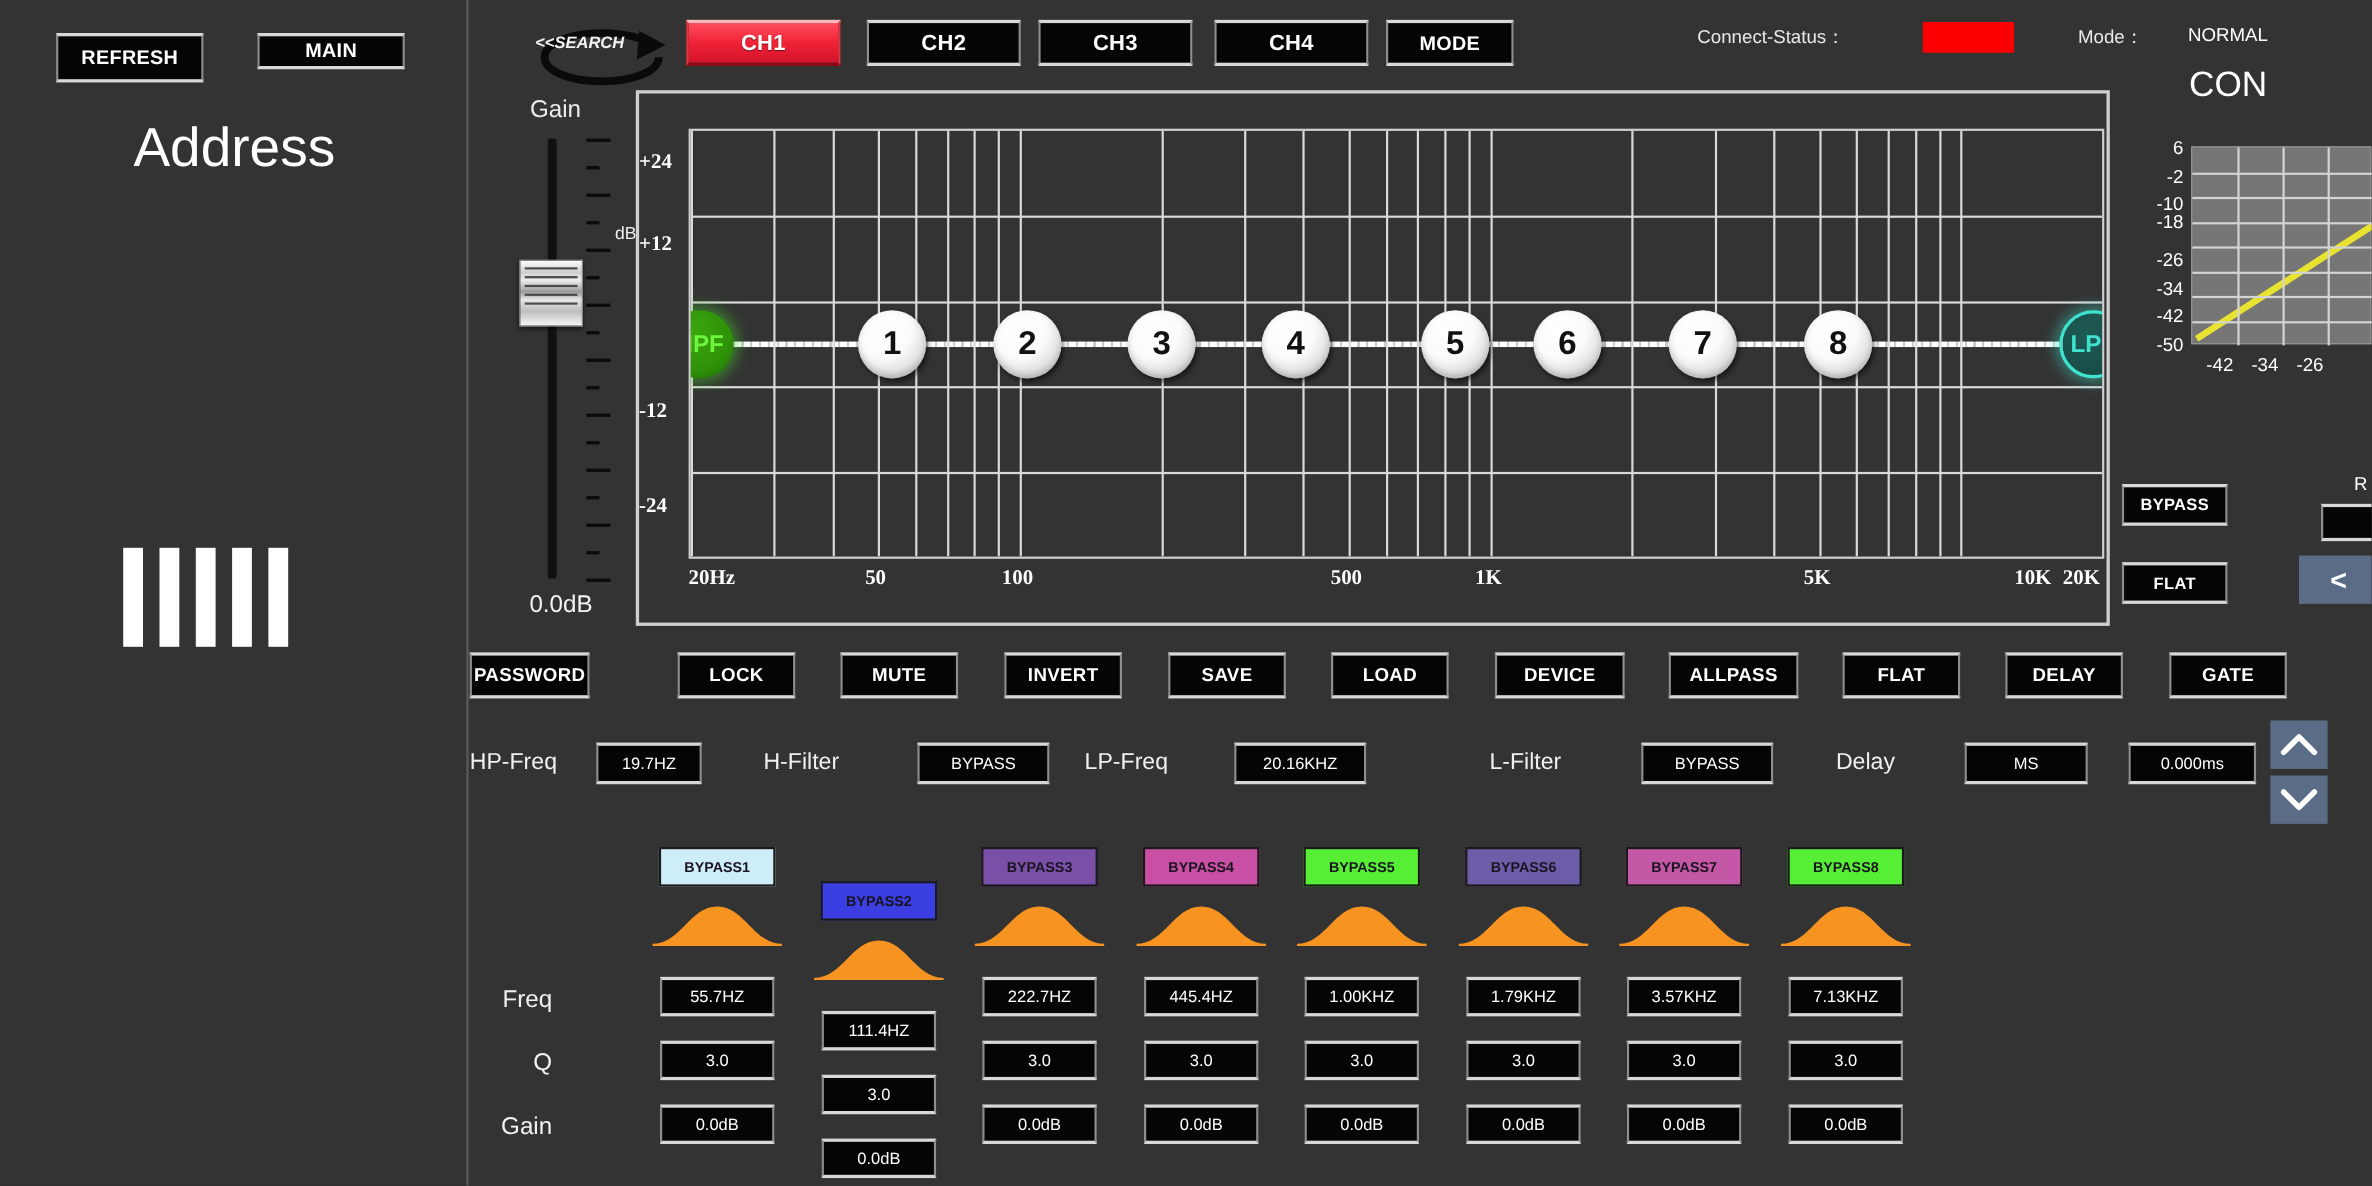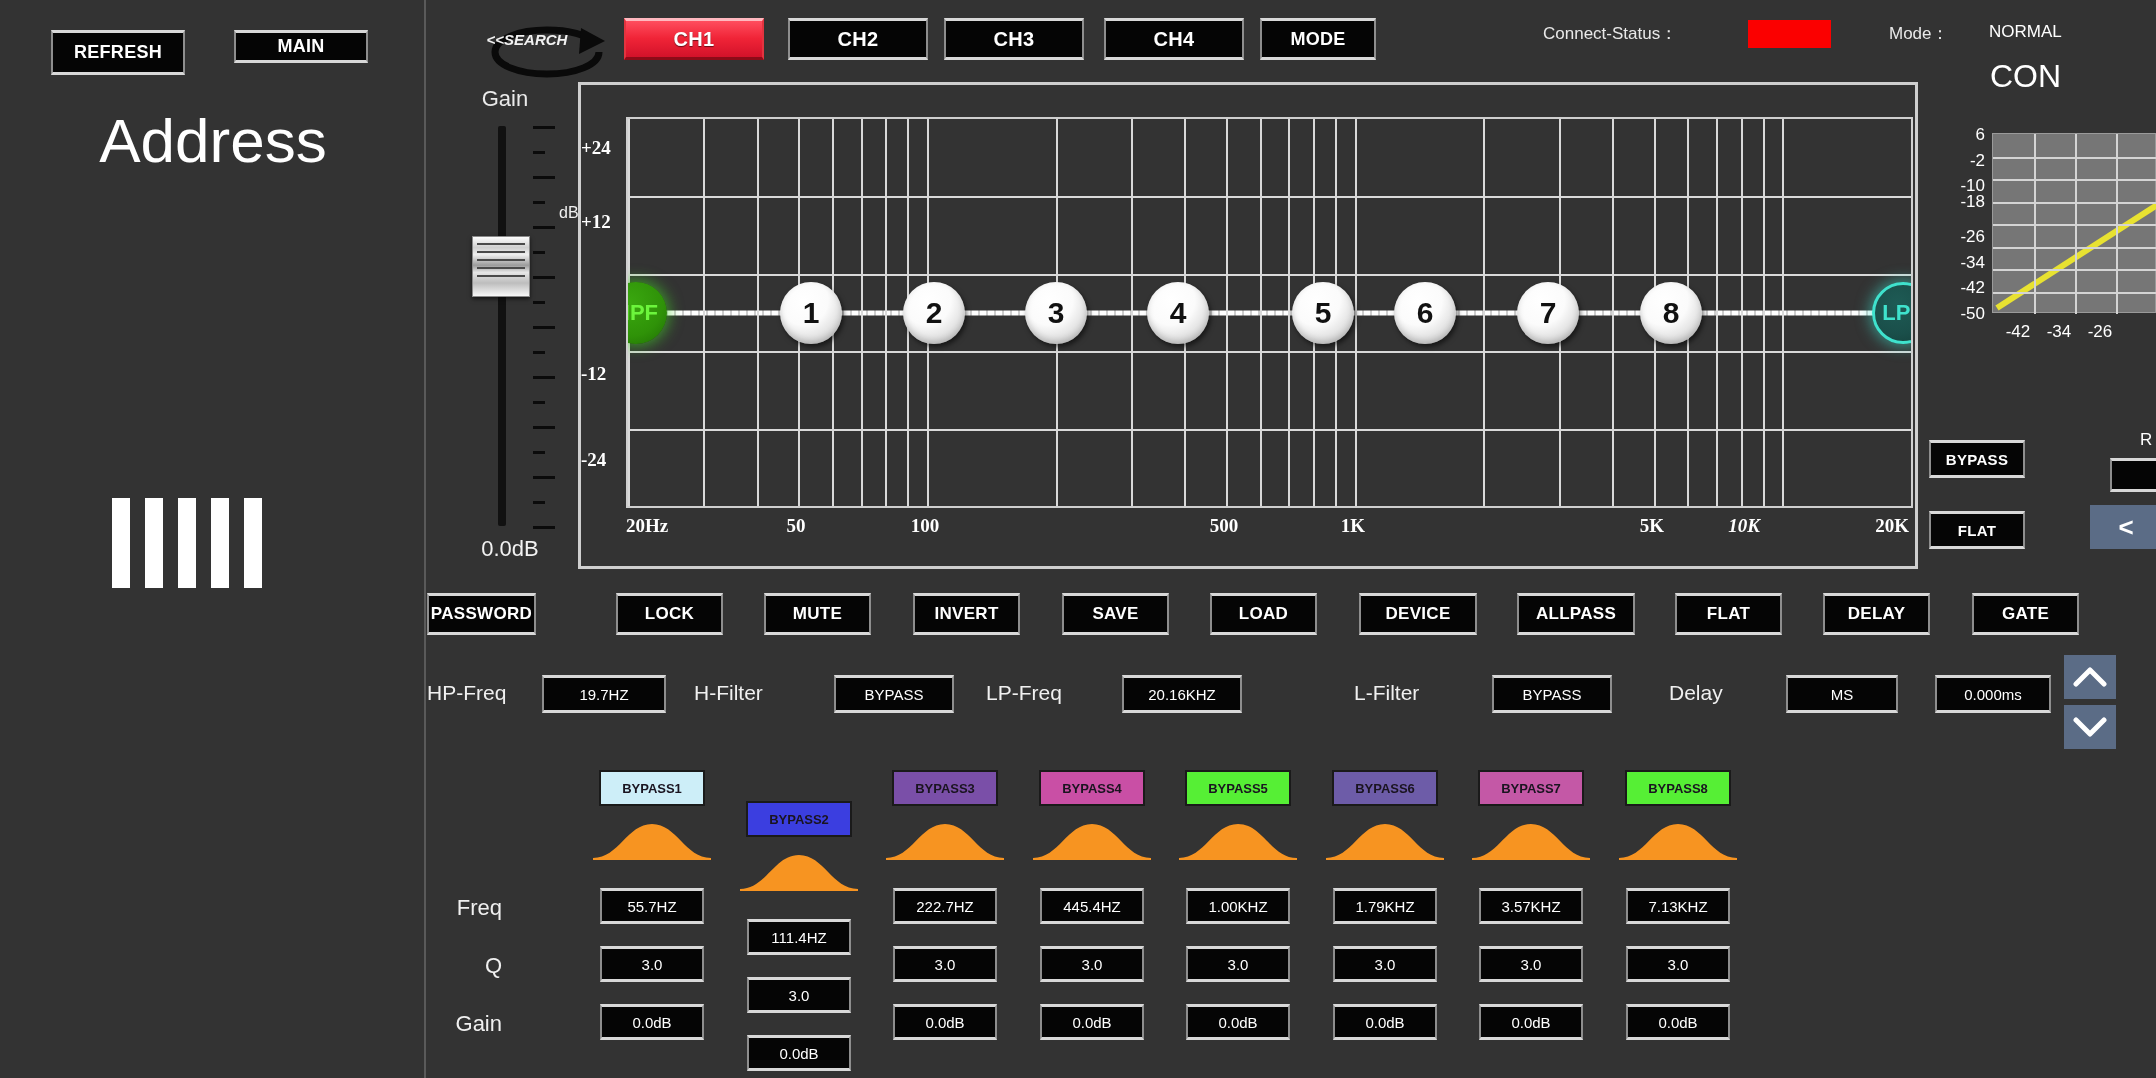--- a/index.html
+++ b/index.html
@@ -26,21 +26,21 @@
     color: #ffffff;
     display: flex; align-items: center; justify-content: center;
     font-weight: bold;
     letter-spacing: .3px;
     user-select: none;
   }
   #btn-refresh { position: absolute; left: 51px; top: 30px; width: 134px; height: 45px; font-size: 18px; }
   #btn-main    { position: absolute; left: 234px; top: 30px; width: 134px; height: 33px; font-size: 18px; }
   #address-title {
     position: absolute; left: 0; top: 105px; width: 426px;
-    text-align: center; color: #ffffff; font-size: 62px; font-weight: 400;
+    text-align: center; color: #ffffff; font-size: 50px; font-weight: 400;
   }
   #addr-bars {
     position: absolute; left: 112px; top: 498px;
     display: flex; gap: 15px;
   }
   #addr-bars span { display: block; width: 18px; height: 90px; background: #ffffff; }
 
   
   #toolbar { position: absolute; left: 426px; top: 0; width: 1730px; height: 78px; }
   #search-btn {
@@ -334,21 +334,21 @@
   <div class="ylab" style="left: 0px; top: 52px;">+24</div>
       <div class="ylab" style="left: 0px; top: 126px;">+12</div>
       <div class="ylab" style="left: 0px; top: 278px;">-12</div>
       <div class="ylab" style="left: 0px; top: 364px;">-24</div>
       <div class="xlab" style="left: 45px; top: 430px; transform: translateX(0px);">20Hz</div>
       <div class="xlab" style="left: 215px; top: 430px; transform: translateX(-50%);">50</div>
       <div class="xlab" style="left: 344px; top: 430px; transform: translateX(-50%);">100</div>
       <div class="xlab" style="left: 643px; top: 430px; transform: translateX(-50%);">500</div>
       <div class="xlab" style="left: 772px; top: 430px; transform: translateX(-50%);">1K</div>
       <div class="xlab" style="left: 1071px; top: 430px; transform: translateX(-50%);">5K</div>
-      <div class="xlab" style="left: 1163px; top: 430px; transform: translateX(-50%); font-style: italic;">10K</div>
+      <div class="xlab" style="left: 1267px; top: 430px; transform: translateX(-50%);">10K</div>
       <div class="xlab" style="left: 1328px; top: 430px; transform: translateX(-100%);">20K</div>
     </div>
 
   <div id="comp-title">CON</div>
   <div id="comp-ylabels">
       <div style="top: 0px;">6</div>
       <div style="top: 25.5px;">-2</div>
       <div style="top: 51px;">-10</div>
       <div style="top: 67px;">-18</div>
       <div style="top: 102px;">-26</div>
@@ -391,21 +391,21 @@
       <div class="bevel-btn fn-btn" style="left: 784px; width: 107px;">LOAD</div>
       <div class="bevel-btn fn-btn" style="left: 933px; width: 118px;">DEVICE</div>
       <div class="bevel-btn fn-btn" style="left: 1091px; width: 118px;">ALLPASS</div>
       <div class="bevel-btn fn-btn" style="left: 1249px; width: 107px;">FLAT</div>
       <div class="bevel-btn fn-btn" style="left: 1397px; width: 107px;">DELAY</div>
       <div class="bevel-btn fn-btn" style="left: 1546px; width: 107px;">GATE</div>
     </div>
 
   <div id="filt-row">
     <div class="flab" style="left:1px;  top:9px;">HP-Freq</div>
-    <div class="fval" style="left:116px;top:3px; width:124px;">19.7HZ</div>
+    <div class="fval" style="left:116px;top:3px; width:96px;">19.7HZ</div>
     <div class="flab" style="left:268px;top:9px;">H-Filter</div>
     <div class="fval" style="left:408px;top:3px; width:120px;">BYPASS</div>
     <div class="flab" style="left:560px;top:9px;">LP-Freq</div>
     <div class="fval" style="left:696px;top:3px; width:120px;">20.16KHZ</div>
     <div class="flab" style="left:928px;top:9px;">L-Filter</div>
     <div class="fval" style="left:1066px;top:3px;width:120px;">BYPASS</div>
     <div class="flab" style="left:1243px;top:9px;">Delay</div>
     <div class="fval" style="left:1360px;top:3px;width:112px;">MS</div>
     <div class="fval" style="left:1509px;top:3px;width:116px;">0.000ms</div>
   </div>

